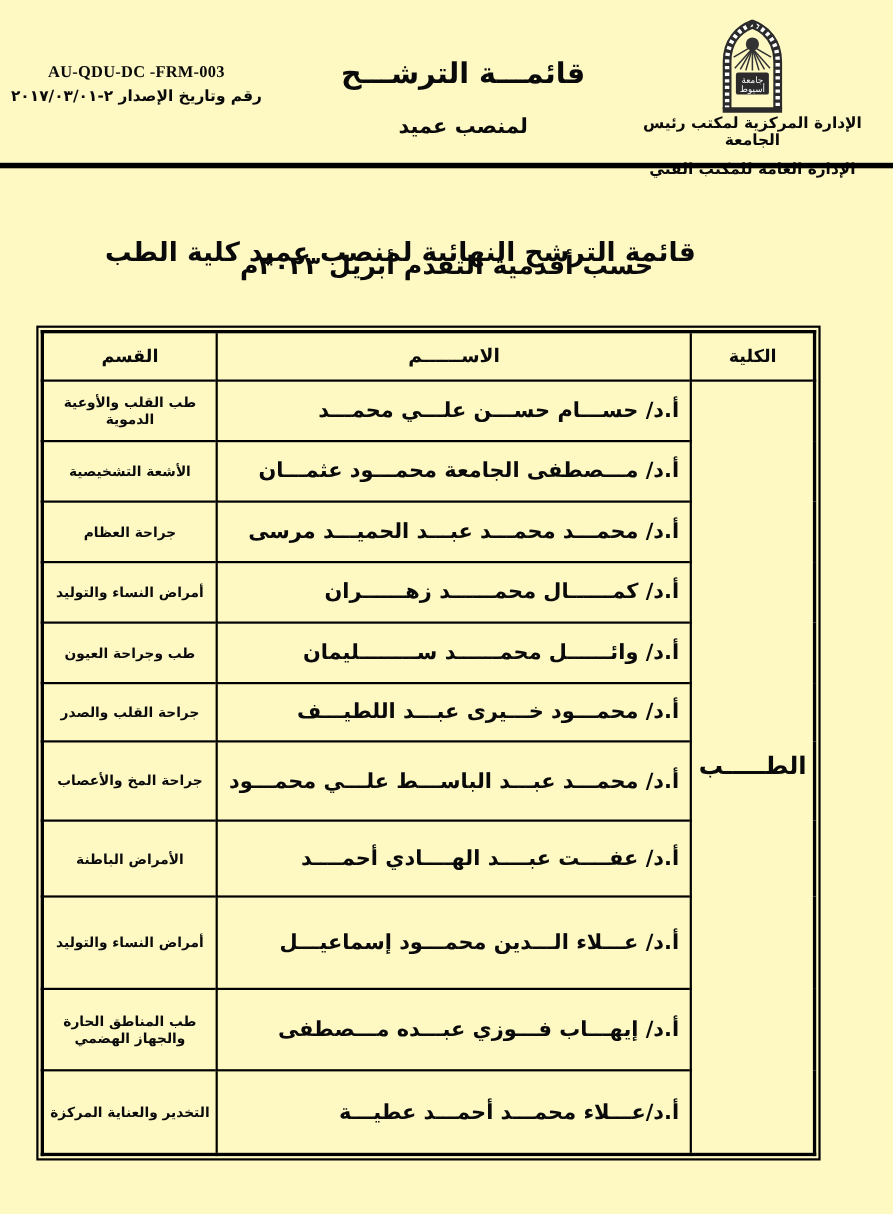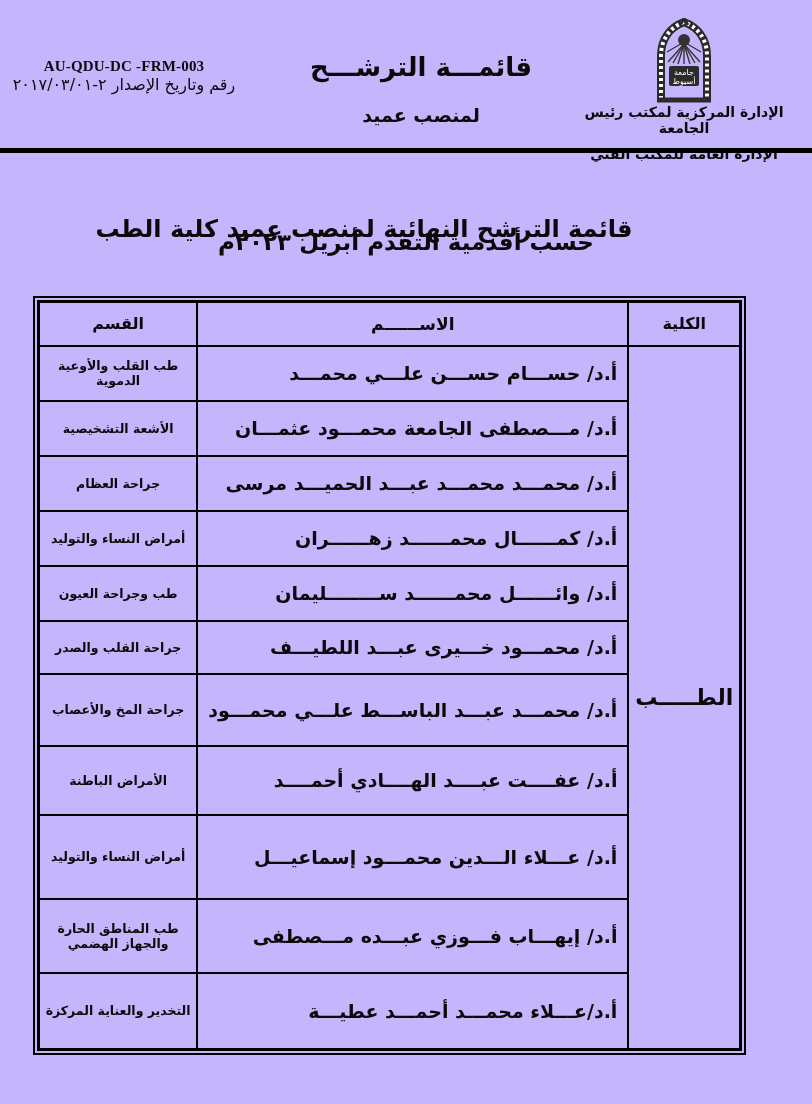--- a/index.html
+++ b/index.html
@@ -1,24 +1,24 @@
 <!DOCTYPE html>
 <html lang="ar"><head>
 <meta charset="utf-8">
 <style>
   html,body { margin:0; padding:0; background:#ffffff; }
   .page {
-    position:relative; width:812px; height:1104px; background:#c4b5fd;
+    position:relative; width:812px; height:1104px; background:#fef9c3;
     font-family:"DejaVu Sans", sans-serif; color:#0a0a0a; overflow:hidden;
   }
 
   
   .form-meta { position:absolute; top:58px; left:6px; width:236px; text-align:center; }
   .form-code { font-family:"Liberation Serif","DejaVu Serif",serif; font-weight:bold; font-size:15px; letter-spacing:.2px; }
-  .form-issue { direction:rtl; font-size:16px; font-weight:normal; }
+  .form-issue { direction:rtl; font-size:14px; font-weight:bold; margin-top:5px; }
 
   .doc-type { position:absolute; top:52px; left:284px; width:274px; text-align:center; }
   .doc-type-main { direction:rtl; font-size:26px; font-weight:bold; }
   .doc-type-sub  { direction:rtl; font-size:19px; font-weight:bold; margin-top:22px; }
 
   .org-block { position:absolute; top:18px; right:2px; width:252px; text-align:center; }
   .logo { display:block; margin:0 auto; }
   .org-line { direction:rtl; font-size:14px; font-weight:bold; }
   .org-line + .org-line { margin-top:10px; }
 

